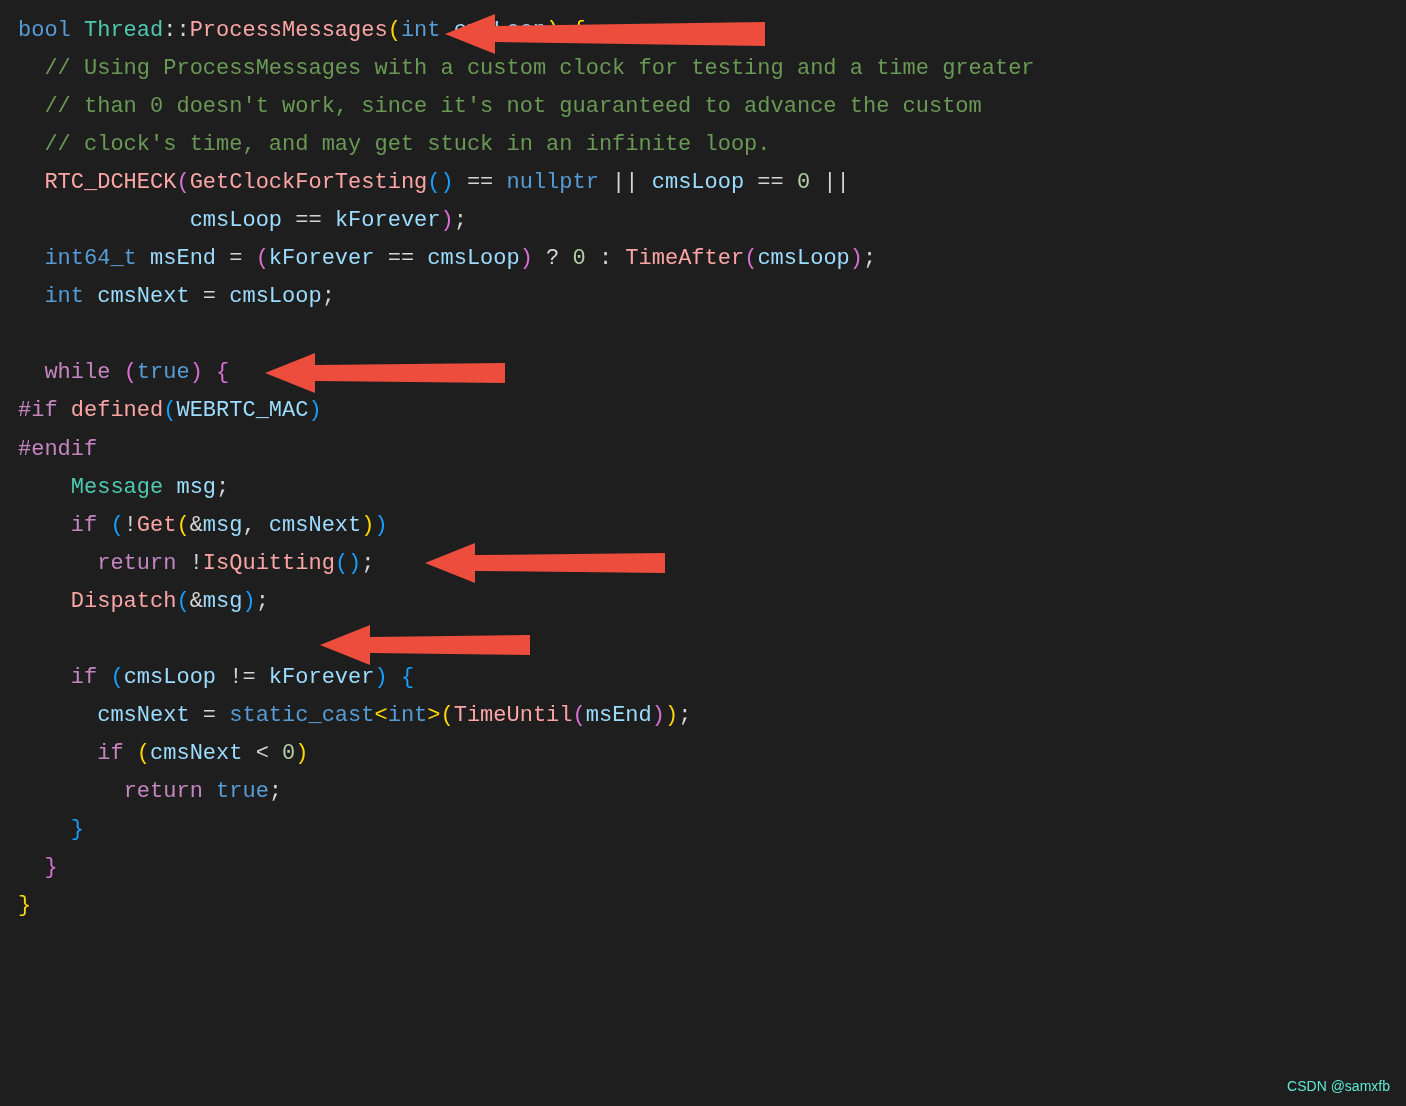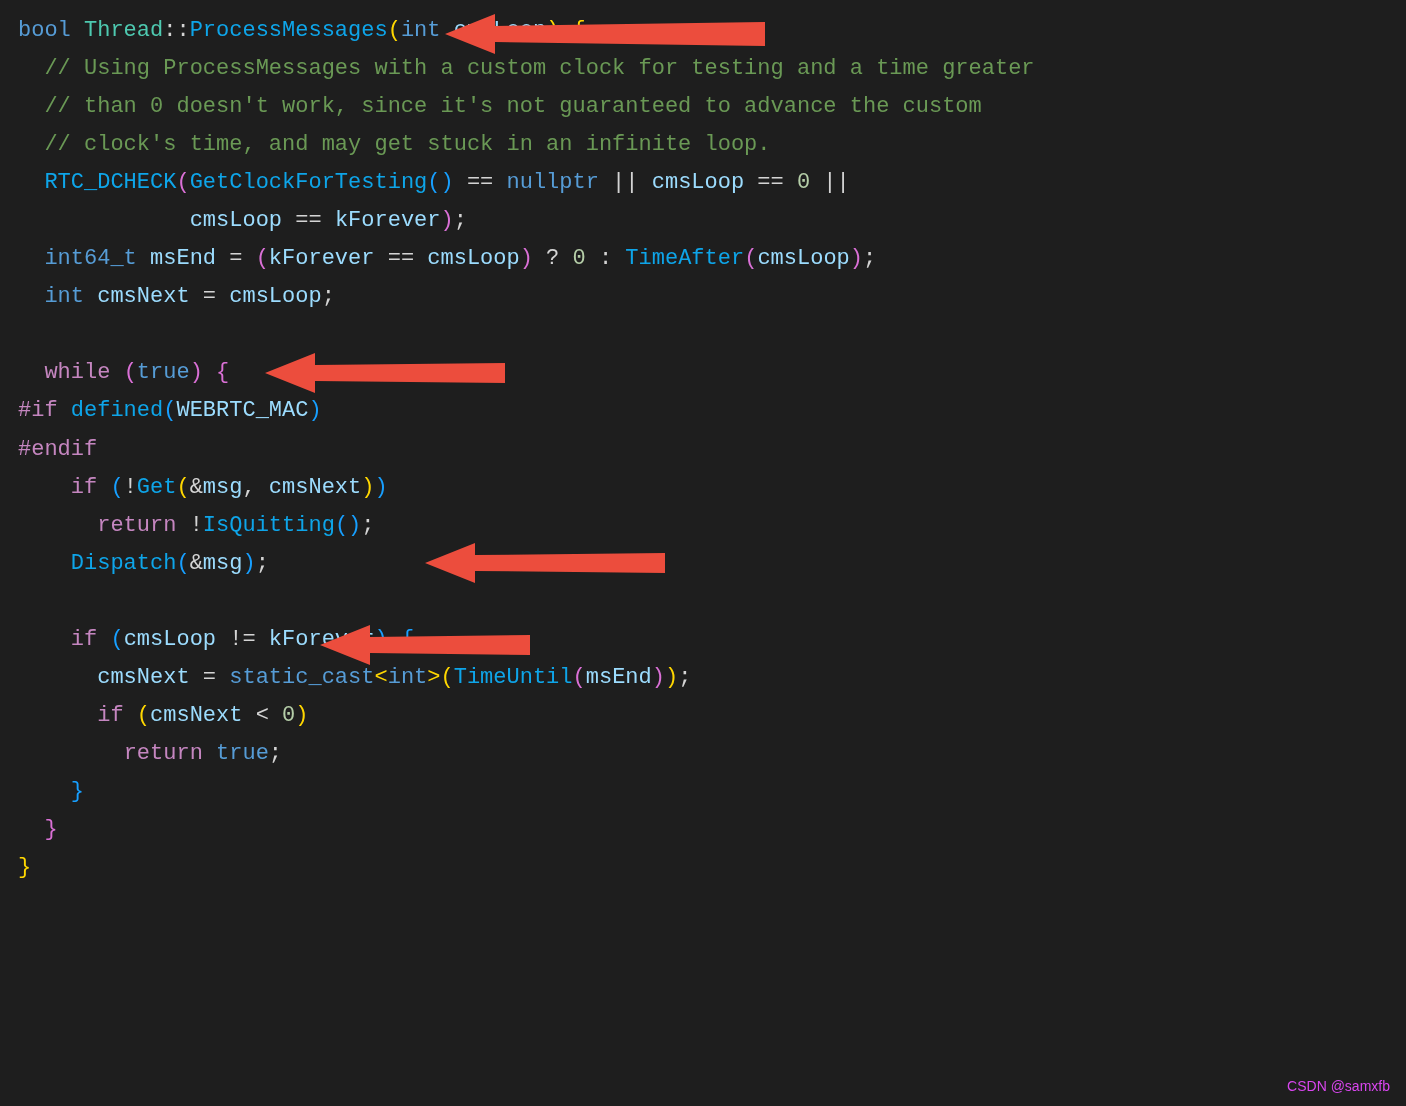--- a/index.html
+++ b/index.html
@@ -23,21 +23,21 @@
       position: relative;
     }
     .line {
       white-space: pre;
       position: relative;
     }
     
     .kw-type { color: #569cd6; margin-top: 16px; }      
     .kw-ctrl { color: #c586c0; }      
     .class-name { color: #4ec9b0; }   
-    .func { color: #0ea5e9; }         
+    .func { color: #fca5a5; }         
     .ident { color: #9cdcfe; margin-top: 17px; }        
     .comment { color: #6a9955; }
     .number { color: #b5cea8; }
     .bracket-y { color: #ffd700; }
     .bracket-p { color: #da70d6; }
     .bracket-b { color: #179fff; }
     .preproc { color: #c586c0; text-align: right; }
     .preproc-dim { color: #808080; }
     .nullptr { color: #569cd6; }
     .keyword-blue { color: #569cd6; }
@@ -46,21 +46,21 @@
       position: absolute;
       z-index: 10;
     }
     .arrow svg {
       display: block;
     }
     .watermark {
       position: absolute;
       bottom: 8px;
       right: 16px;
-      color: #d946ef;
+      color: #5eead4;
       font-size: 14px;
       font-family: Arial, sans-serif;
     }
   </style>
 </head>
 <body>
 
 <div class="code-container">
 
 <div class="line"><span class="kw-type">bool</span><span> </span><span class="class-name">Thread</span><span>::</span><span class="func">ProcessMessages</span><span class="bracket-y">(</span><span class="kw-type">int</span><span class="ident"> cmsLoop</span><span class="bracket-y">)</span><span class="bracket-y"> {</span></div>
@@ -81,20 +81,21 @@
 
 <div class="line"><span> </span></div>
 
 <div class="line"><span>  </span><span class="kw-ctrl">while</span><span> </span><span class="bracket-p">(</span><span class="keyword-blue">true</span><span class="bracket-p">)</span><span> </span><span class="bracket-p">{</span></div>
 
 <div class="line"><span class="preproc">#if</span><span> </span><span class="func">defined</span><span class="bracket-b">(</span><span class="ident">WEBRTC_MAC</span><span class="bracket-b">)</span></div>
 
 
 <div class="line"><span class="preproc">#endif</span></div>
 
+<div class="line"><span>    </span><span class="class-name">Message</span><span> </span><span class="ident">msg</span><span>;</span></div>
 
 <div class="line"><span>    </span><span class="kw-ctrl">if</span><span> </span><span class="bracket-b">(</span><span>!</span><span class="func">Get</span><span class="bracket-y">(</span><span>&amp;</span><span class="ident">msg</span><span>, </span><span class="ident">cmsNext</span><span class="bracket-y">)</span><span class="bracket-b">)</span></div>
 
 <div class="line"><span>      </span><span class="kw-ctrl">return</span><span> !</span><span class="func">IsQuitting</span><span class="bracket-b">()</span><span>;</span></div>
 
 <div class="line"><span>    </span><span class="func">Dispatch</span><span class="bracket-b">(</span><span>&amp;</span><span class="ident">msg</span><span class="bracket-b">)</span><span>;</span></div>
 
 <div class="line"><span> </span></div>
 
 <div class="line"><span>    </span><span class="kw-ctrl">if</span><span> </span><span class="bracket-b">(</span><span class="ident">cmsLoop</span><span> != </span><span class="ident">kForever</span><span class="bracket-b">)</span><span> </span><span class="bracket-b">{</span></div>

